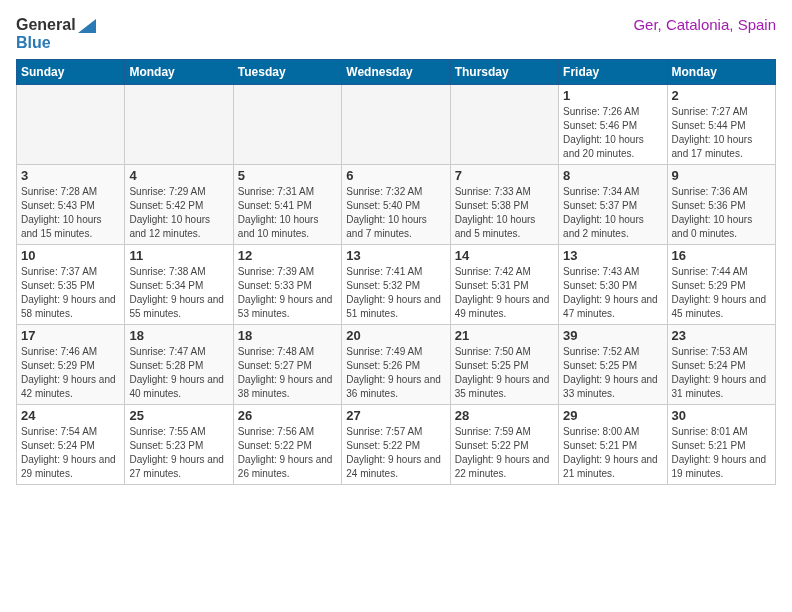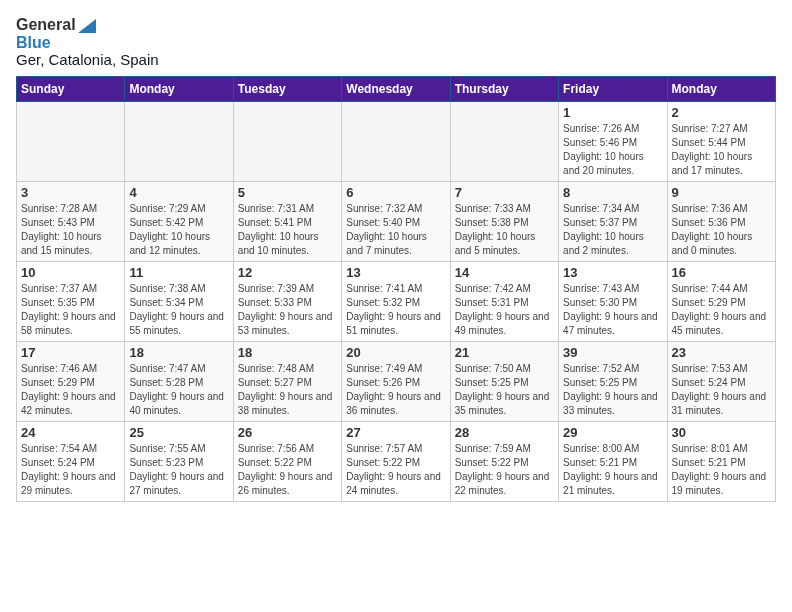--- a/index.html
+++ b/index.html
@@ -8,46 +8,45 @@
       background: #fff;
       width: 792px;
       min-height: 612px;
       padding: 16px;
     }
     .header {
       display: flex;
       justify-content: space-between;
       align-items: flex-start;
       margin-bottom: 8px;
-      flex-direction: column;
     }
     .logo {
       display: flex;
       align-items: center;
       gap: 2px;
     }
     .title-block {
       text-align: right;
     }
     .month-title {
       font-size: 36px;
       font-weight: bold;
       color: #333;
     }
     .location {
       font-size: 15px;
-      color: #0f172a;
+      color: #a21caf;
     }
     table {
       width: 100%;
       border-collapse: collapse;
       font-size: 11px;
     }
     thead th {
-      background: #4c1d95;
+      background: #0369a1;
       color: #fff;
       padding: 5px 4px;
       text-align: left;
       font-size: 12px;
       font-weight: bold;
       border: 1px solid #1a5a95;
     }
     td {
       border: 1px solid #ccc;
       vertical-align: top;

